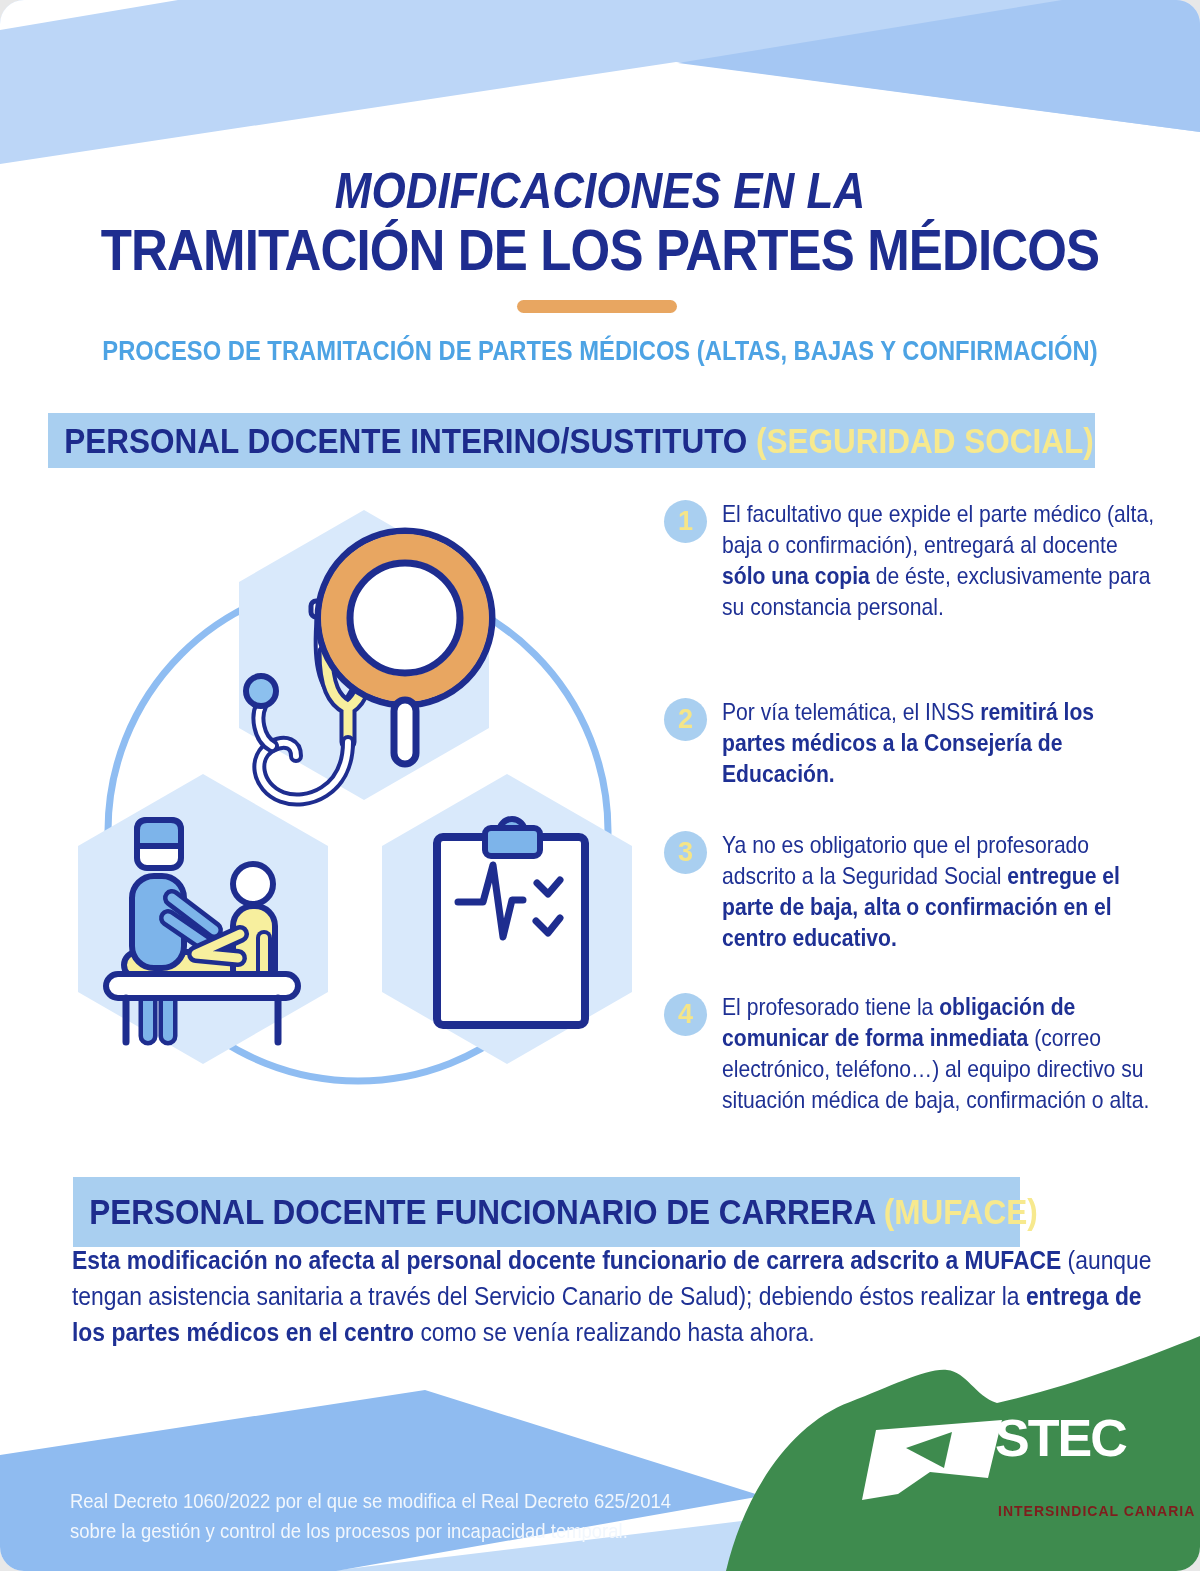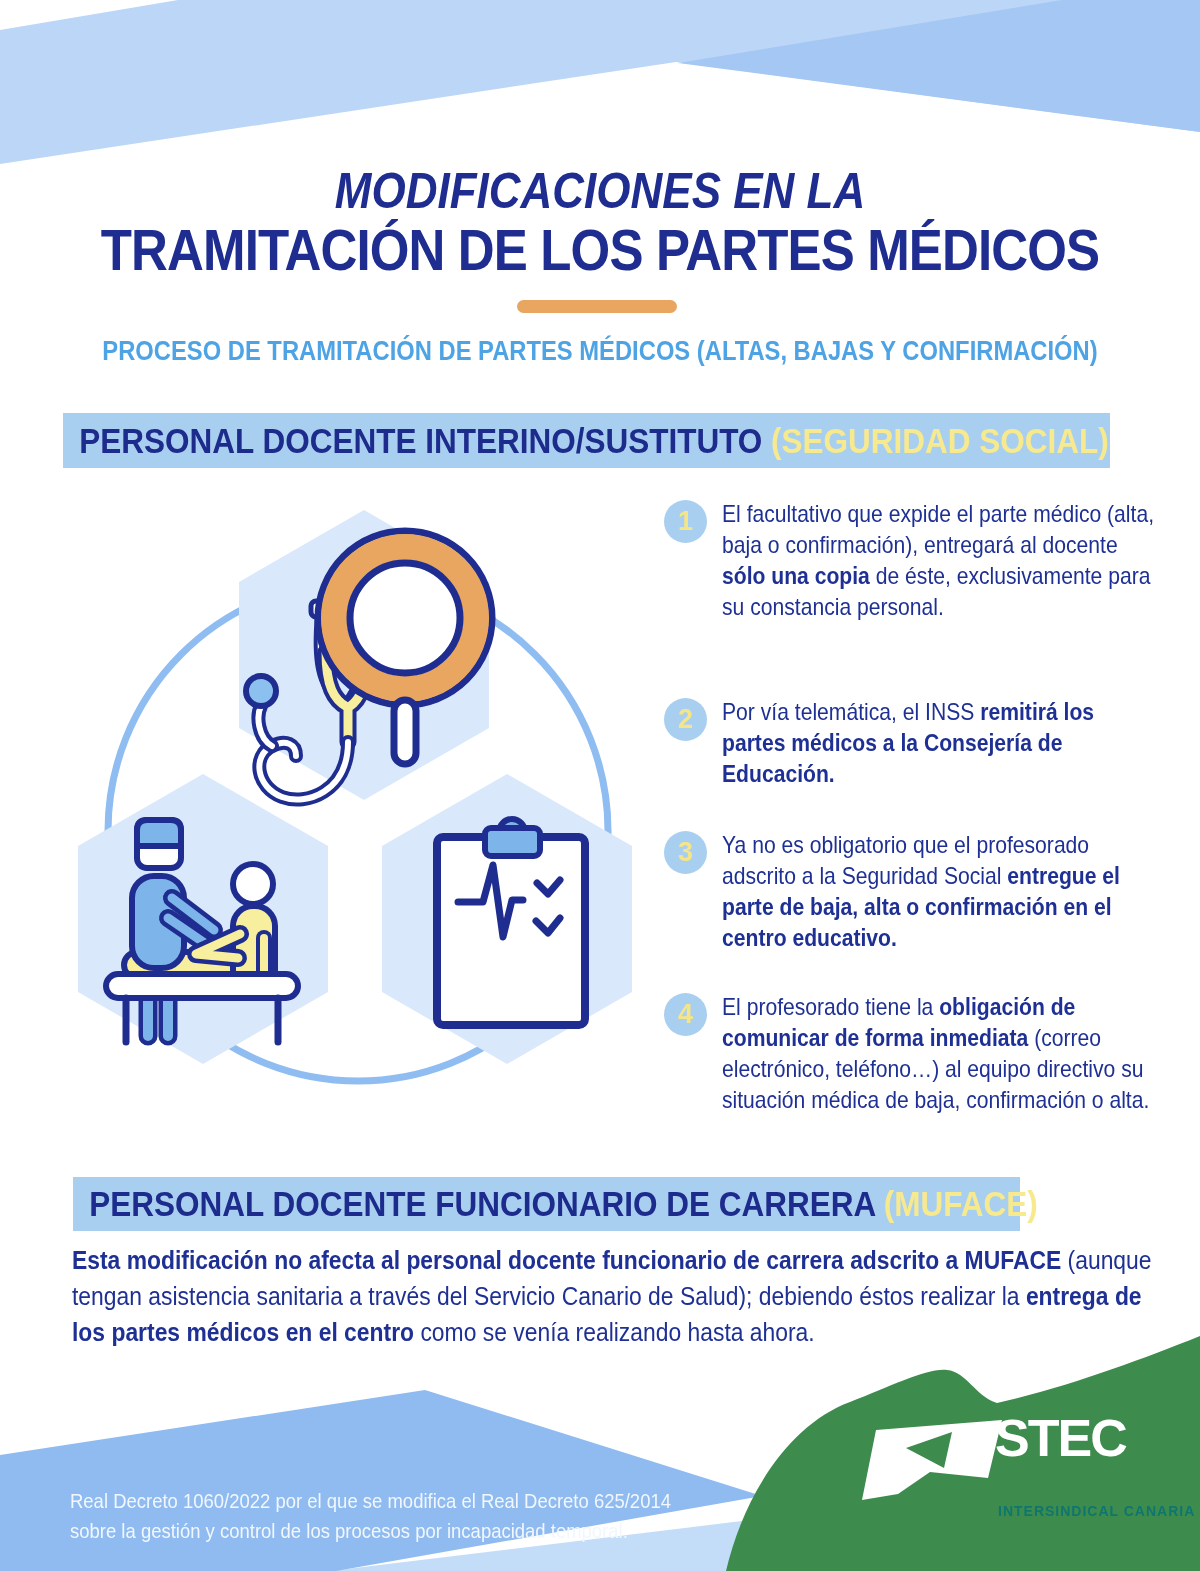--- a/index.html
+++ b/index.html
@@ -1,19 +1,20 @@
 <!DOCTYPE html>
 <html><head>
 <meta charset="utf-8">
 <style>
   html,body{margin:0;padding:0;background:#e8e8e8;}
   .canvas{
     position:relative;width:1200px;height:1571px;overflow:hidden;
     background:#ffffff;margin:0 auto;
     font-family:"Liberation Sans", sans-serif;
+    border-radius:24px;
   }
   .abs{position:absolute;}
   svg{display:block;}
 
   
   .title1{
     left:20px;top:162px;width:1160px;text-align:center;
     font-style:italic;font-weight:700;font-size:50px;color:#1e2d8f;
     transform:scaleX(.88);transform-origin:center top;white-space:nowrap;
   }
@@ -24,22 +25,22 @@
   }
   .divider{left:517px;top:300px;width:160px;height:13px;border-radius:7px;background:#e8a661;}
   .subtitle{
     left:20px;top:336px;width:1160px;text-align:center;
     font-weight:700;font-size:27px;color:#4da3e4;
     transform:scaleX(.88);transform-origin:center top;white-space:nowrap;
   }
 
   
   .band{position:absolute;background:#a9cff0;display:flex;align-items:center;}
-  .band1{left:63px;top:413px;width:1047px;height:55px;}
-  .band2{left:73px;top:1177px;width:947px;height:54px;}
+  .band1{left:48px;top:413px;width:1047px;height:55px;}
+  .band2{left:73px;top:1177px;width:947px;height:70px;}
   .band-text{
     font-size:35px;font-weight:700;color:#1d2b8c;white-space:nowrap;
     transform:scaleX(.9);transform-origin:left center;padding-left:18px;
   }
   .band-text .hl{color:#f7e98e;}
 
   
   .badge{
     position:absolute;left:664px;width:43px;height:43px;border-radius:50%;
     background:#a9cff0;color:#f5e588;font-weight:700;font-size:27px;
@@ -58,21 +59,21 @@
     transform:scaleX(.88);transform-origin:left top;
   }
   .footer-note{
     left:70px;top:1486px;width:780px;
     font-size:21px;line-height:30px;color:#f2f7fd;
     transform:scaleX(.88);transform-origin:left top;
   }
 
   
   .stec{left:995px;top:1412px;font-size:52px;font-weight:700;color:#ffffff;letter-spacing:-2px;line-height:1;}
-  .stec-sub{left:998px;top:1503px;font-size:14px;font-weight:700;color:#0f766e;letter-spacing:1px;white-space:nowrap;}
+  .stec-sub{left:998px;top:1503px;font-size:14px;font-weight:700;color:#7f1d1d;letter-spacing:1px;white-space:nowrap;}
 </style>
 </head>
 <body>
 
 <div class="canvas">
 
   <svg class="abs" style="left:0;top:0;" width="1200" height="400" viewBox="0 0 1200 400">
     <polygon points="0,0 1200,0 1200,132 676,62 0,164" fill="#bcd6f7"></polygon>
     <polygon points="1062,0 1200,0 1200,132 678,63" fill="#a5c7f3"></polygon>
     <polygon points="0,0 178,0 0,30" fill="#ffffff"></polygon>

